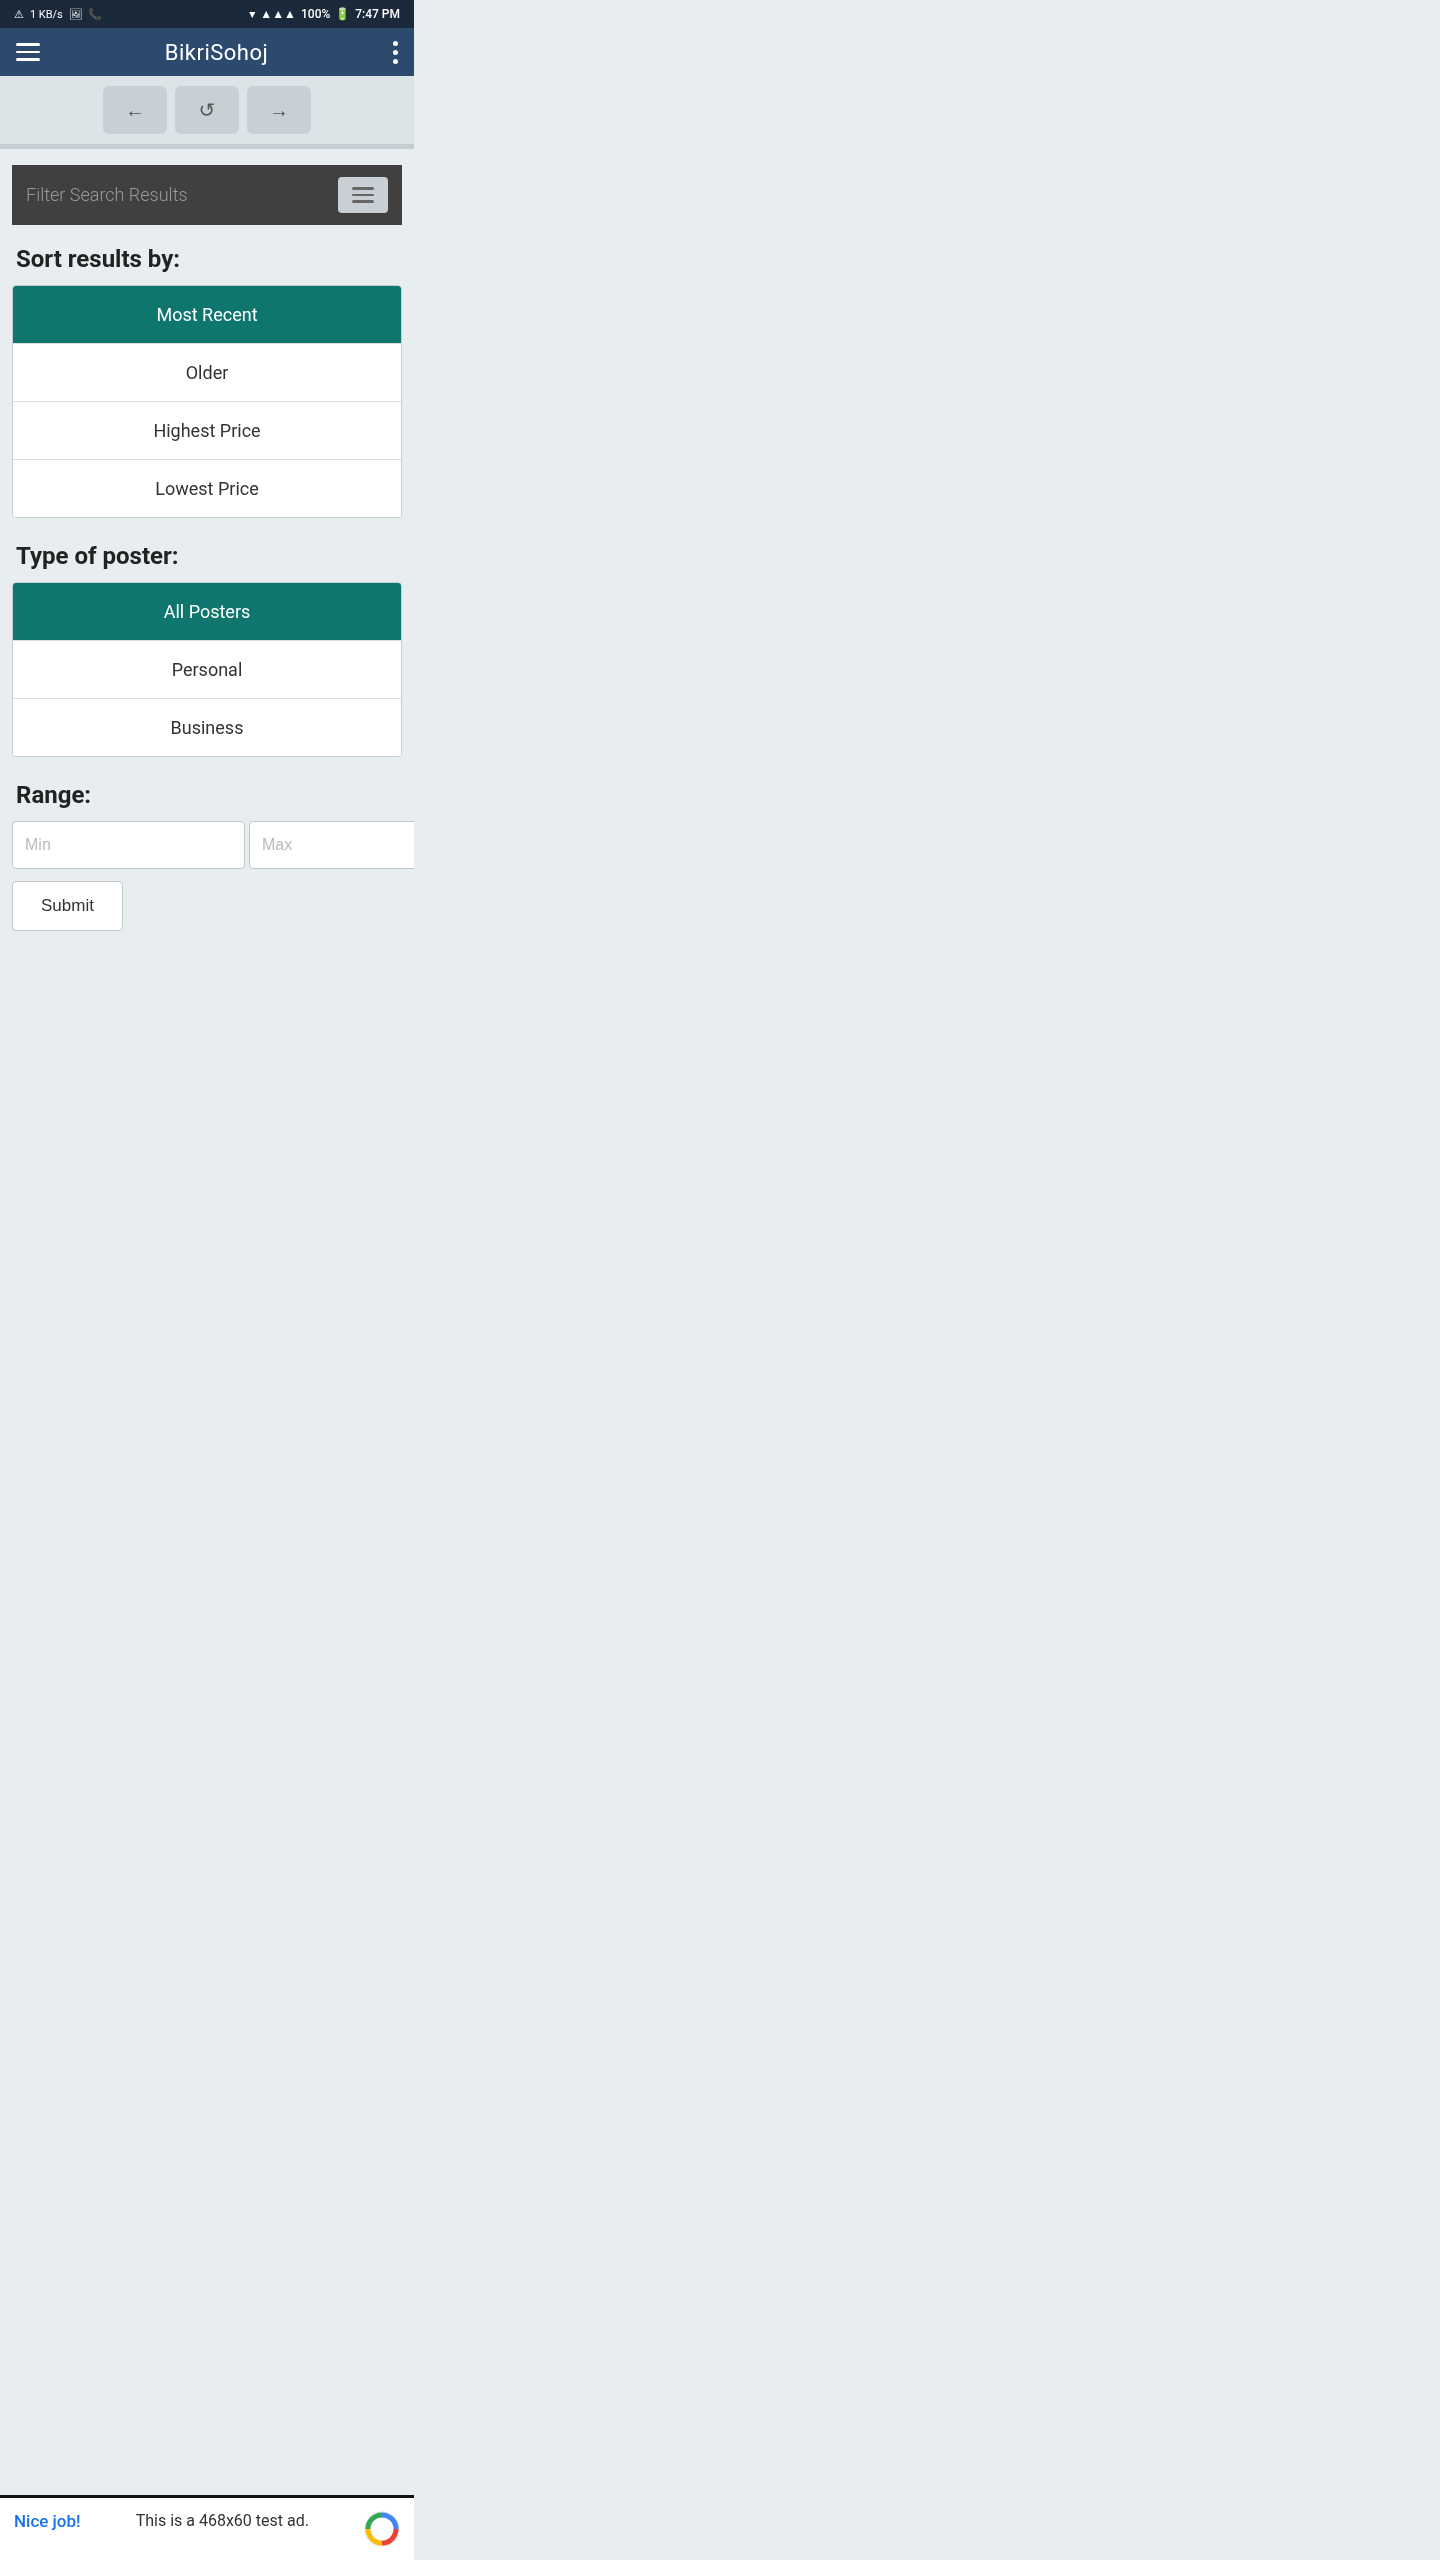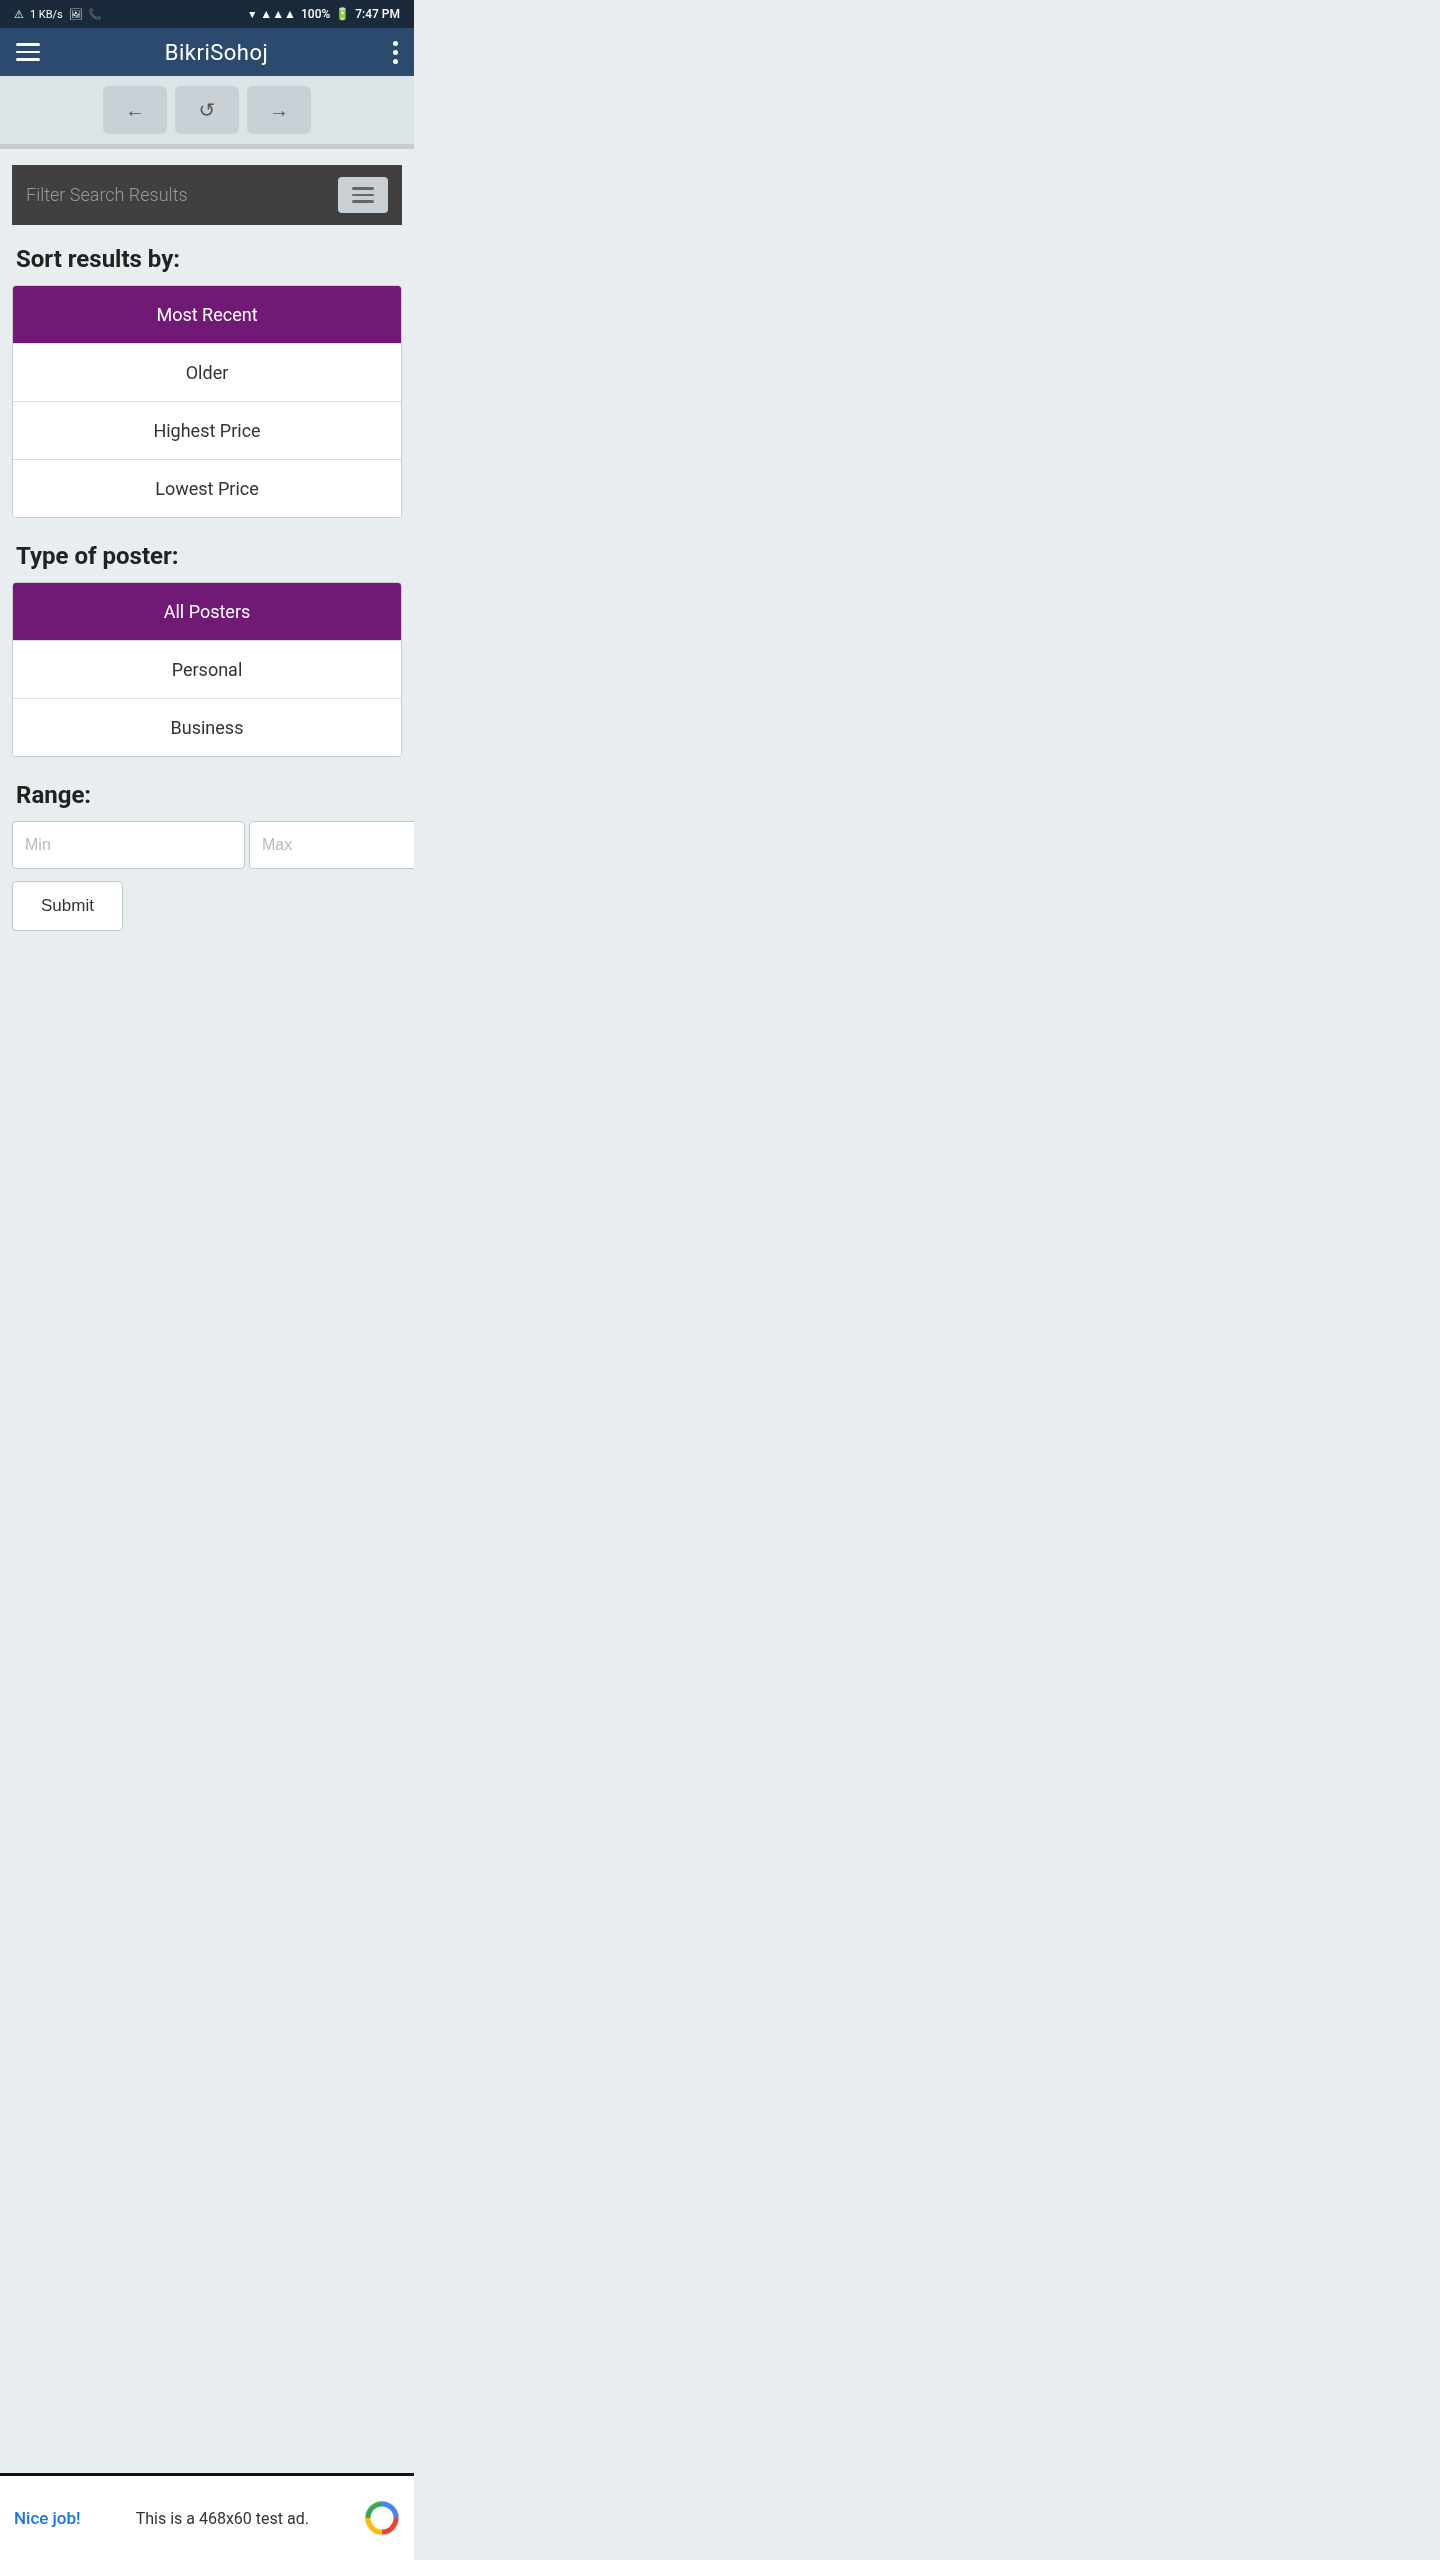--- a/index.html
+++ b/index.html
@@ -174,21 +174,21 @@
       font-size: 18px;
       color: #333;
       border-bottom: 1px solid #ddd;
       cursor: pointer;
       background: white;
     }
     .option-item:last-child {
       border-bottom: none;
     }
     .option-item.selected {
-      background: #701a75;
+      background: #0f766e;
       color: white;
     }
 
     
     .range-section {
       margin-top: 14px;
     }
     .range-inputs {
       display: flex;
       gap: 4px;
@@ -219,22 +219,21 @@
 
     
     .ad-banner {
       position: fixed;
       bottom: 0;
       left: 0;
       width: 414px;
       background: white;
       border-top: 3px solid #111;
       display: flex;
-      align-items: center;
-      padding: 24px 14px;
+      padding: 13px 14px;
       gap: 10px;
     }
     .ad-nice {
       color: #1a73e8;
       font-size: 17px;
       font-weight: 500;
       white-space: nowrap;
     }
     .ad-text {
       font-size: 16px;

